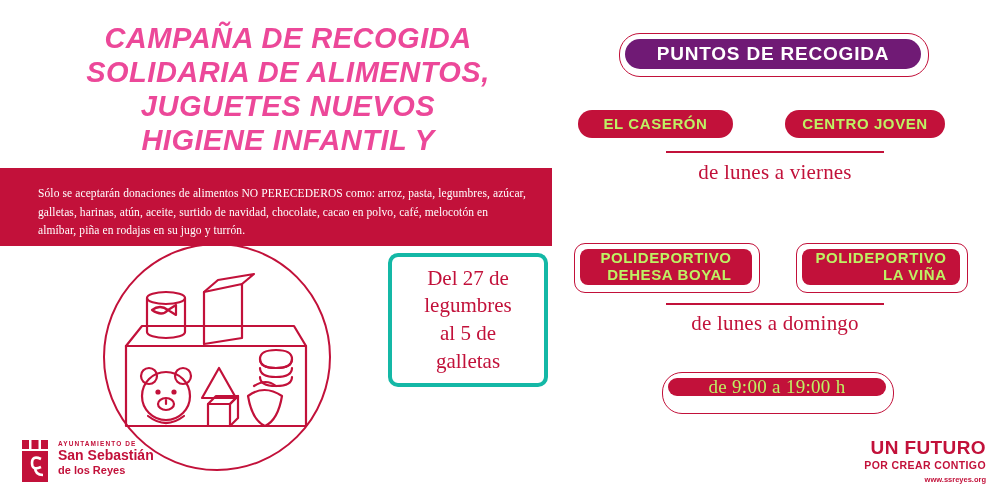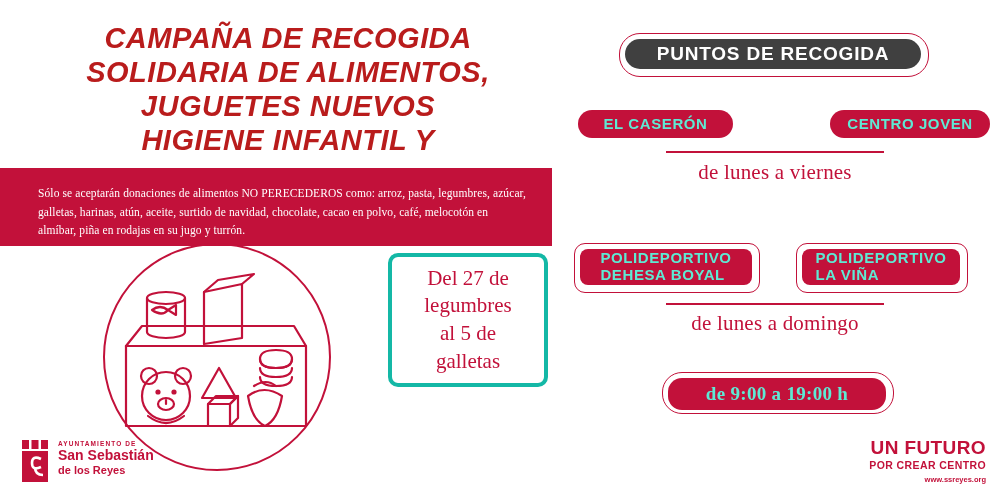--- a/index.html
+++ b/index.html
@@ -19,21 +19,21 @@
     height: 500px;
     background: #ffffff;
   }
 
   
   .headline {
     position: absolute;
     left: 28px;
     top: 22px;
     width: 520px;
-    color: #b91c1c;
+    color: #ec4899;
     font-family: "Liberation Sans", sans-serif;
     font-weight: bold;
     font-style: italic;
     font-size: 29px;
     line-height: 1.17;
     letter-spacing: 0.5px;
     text-align: center;
     text-transform: uppercase;
   }
   .headline .line { display: block; white-space: nowrap; }
@@ -95,62 +95,62 @@
     align-items: center;
     justify-content: center;
   }
   .date-badge span { display: block; }
 
   
   .pill {
     position: absolute;
     background: #c2113a;
     border-radius: 16px;
-    color: #5eead4;
+    color: #bef264;
     font-family: "Liberation Sans", sans-serif;
     font-weight: bold;
     font-size: 15px;
     letter-spacing: 0.6px;
     text-transform: uppercase;
     display: flex;
     align-items: center;
     justify-content: center;
-    text-align: left;
+    text-align: right;
     line-height: 1.12;
   }
   .pill-title-outer {
     position: absolute;
     left: 619px;
     top: 33px;
     width: 308px;
     height: 42px;
     border: 1.5px solid #c2113a;
     border-radius: 21px;
   }
   .pill-title-inner {
     position: absolute;
     left: 625px;
     top: 39px;
     width: 296px;
     height: 30px;
-    background: #404040;
+    background: #701a75;
     border-radius: 15px;
     color: #fff;
     font-family: "Liberation Sans", sans-serif;
     font-weight: bold;
     font-size: 19px;
     letter-spacing: 0.8px;
     display: flex;
     align-items: center;
     justify-content: center;
     text-transform: uppercase;
   }
 
   .pill-caseron  { left: 578px; top: 110px;  width: 155px; height: 28px; }
-  .pill-joven    { left: 830px; top: 110px;  width: 160px; height: 28px; }
+  .pill-joven    { left: 785px; top: 110px;  width: 160px; height: 28px; }
 
   .pill-dehesa-outer {
     position: absolute; left: 574px; top: 243px; width: 184px; height: 48px;
     border: 1.5px solid #c2113a; border-radius: 11px;
   }
   .pill-dehesa {
     left: 580px; top: 249px; width: 172px; height: 36px; border-radius: 8px;
   }
   .pill-vina-outer {
     position: absolute; left: 796px; top: 243px; width: 170px; height: 48px;
@@ -158,22 +158,22 @@
   }
   .pill-vina {
     left: 802px; top: 249px; width: 158px; height: 36px; border-radius: 8px;
   }
 
   .pill-hours-outer {
     position: absolute; left: 662px; top: 372px; width: 230px; height: 40px;
     border: 1.5px solid #c2113a; border-radius: 20px;
   }
   .pill-hours {
-    left: 668px; top: 378px; width: 218px; height: 32px; border-radius: 14px;
-    font-family: "Liberation Serif", serif; font-weight: bold;
+    left: 668px; top: 378px; width: 218px; height: 18px; border-radius: 14px;
+    font-family: "Liberation Serif", serif; font-weight: normal;
     font-size: 19px; text-transform: none; letter-spacing: 0.3px;
   }
 
   .divider {
     position: absolute;
     height: 2px;
     background: #c2113a;
   }
   .divider-1 { left: 666px; top: 151px; width: 218px; }
   .divider-2 { left: 666px; top: 303px; width: 218px; }
@@ -365,17 +365,17 @@
     </svg>
     <div class="logo-text">
       <span class="t1">AYUNTAMIENTO DE</span>
       <span class="t2">San Sebastián</span>
       <span class="t3">de los Reyes</span>
     </div>
   </div>
 
   <div class="logo-right">
     <span class="r1"><span>UN </span><span class="futuro">FUTURO</span></span>
-    <span class="r2">POR CREAR CENTRO</span>
+    <span class="r2">POR CREAR CONTIGO</span>
     <span class="r3">www.ssreyes.org</span>
   </div>
 
 </div>
 
 </body></html>

